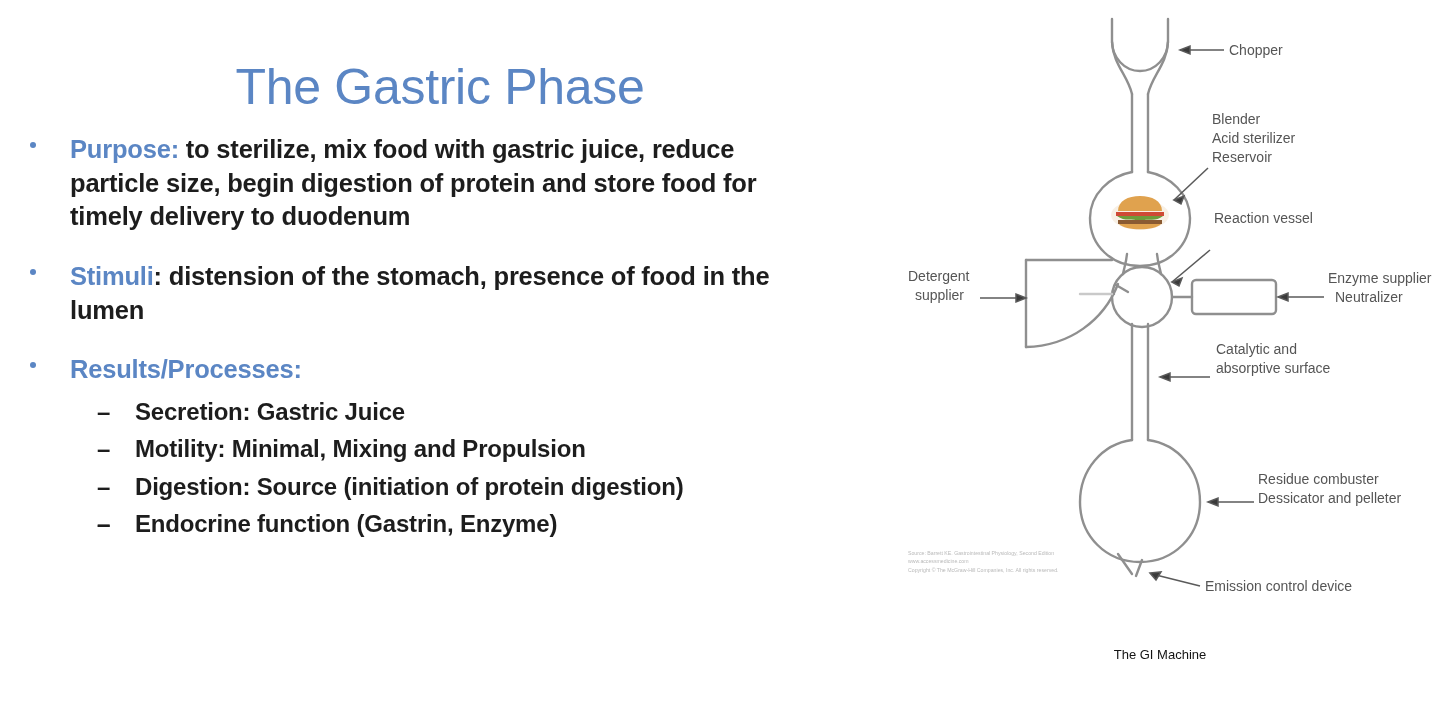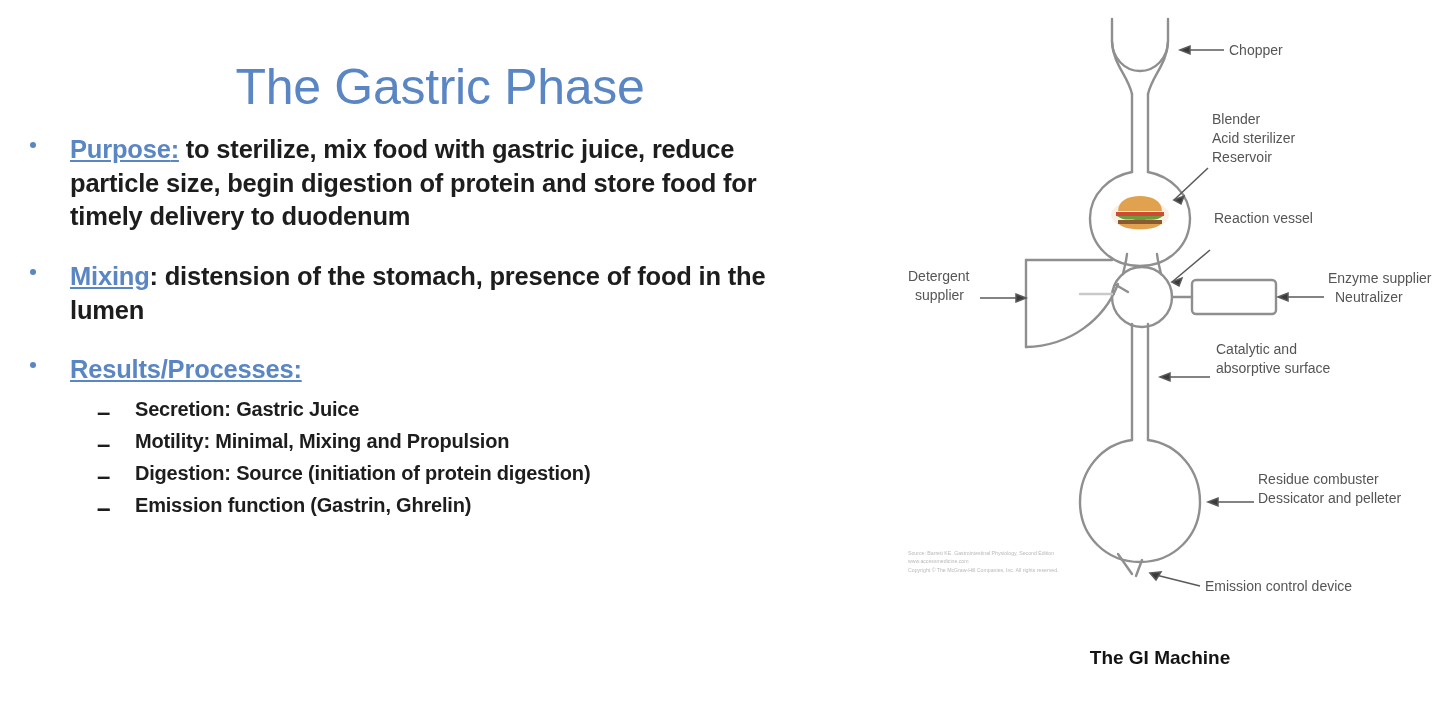--- a/index.html
+++ b/index.html
@@ -68,21 +68,20 @@
   }
   .bullet-text {
     font-size: 25.5px;
     line-height: 1.32;
     font-weight: 700;
     color: #1d1d1d;
     letter-spacing: -0.2px;
   }
   .lead {
     color: #5B86C4;
-    text-decoration: underline;
   }
 
   
   .sub-list {
     margin-top: 9px;
     padding-left: 0;
   }
   .sub-row {
     position: relative;
     padding-left: 113px;
@@ -91,21 +90,21 @@
   .sub-dash {
     position: absolute;
     left: 75px;
     top: 0;
     font-size: 24px;
     line-height: 1.35;
     font-weight: 700;
     color: #1d1d1d;
   }
   .sub-text {
-    font-size: 20px;
+    font-size: 24px;
     line-height: 1.35;
     font-weight: 700;
     color: #1d1d1d;
     letter-spacing: -0.2px;
   }
 
   
   #figure-panel {
     position: absolute;
     left: 880px;
@@ -116,22 +115,22 @@
   #figure-svg {
     position: absolute;
     left: 0; top: 0;
   }
   #figure-caption {
     position: absolute;
     left: 0;
     top: 645px;
     width: 560px;
     text-align: center;
-    font-size: 19px;
-    font-weight: 700;
+    font-size: 13px;
+    font-weight: 400;
     color: #141414;
   }
   #source-note {
     position: absolute;
     left: 28px;
     top: 547px;
     width: 300px;
     font-size: 5.2px;
     line-height: 1.62;
     color: #b9b9b9;
@@ -151,21 +150,21 @@
     <div class="bullet-block">
       <div class="bullet-row">
         <span class="bullet-dot"></span>
         <span class="bullet-text"><span class="lead">Purpose</span><span class="lead">:</span><span> to sterilize, mix food with gastric juice, reduce particle size, begin digestion of protein and store food for timely delivery to duodenum</span></span>
       </div>
     </div>
 
     <div class="bullet-block">
       <div class="bullet-row">
         <span class="bullet-dot"></span>
-        <span class="bullet-text"><span class="lead">Mixing</span><span>: distension of the stomach, presence of food in the lumen</span></span>
+        <span class="bullet-text"><span class="lead">Stimuli</span><span>: distension of the stomach, presence of food in the lumen</span></span>
       </div>
     </div>
 
     <div class="bullet-block">
       <div class="bullet-row">
         <span class="bullet-dot"></span>
         <span class="bullet-text"><span class="lead">Results/Processes:</span></span>
       </div>
 
       <div class="sub-list">
@@ -179,21 +178,21 @@
         </div>
         <div class="sub-row">
           <span class="sub-dash">–</span>
           <span class="sub-text">Digestion: Source (initiation of protein digestion)</span>
         </div>
         <div class="sub-row">
           <span class="sub-dash">–</span>
         </div>
         <div class="sub-row">
           <span class="sub-dash">–</span>
-          <span class="sub-text">Emission function (Gastrin, Ghrelin)</span>
+          <span class="sub-text">Endocrine function (Gastrin, Enzyme)</span>
         </div>
       </div>
     </div>
 
   </div>
 
   <div id="figure-panel">
 
     <svg id="figure-svg" width="560" height="640" viewBox="0 0 560 640">
 

